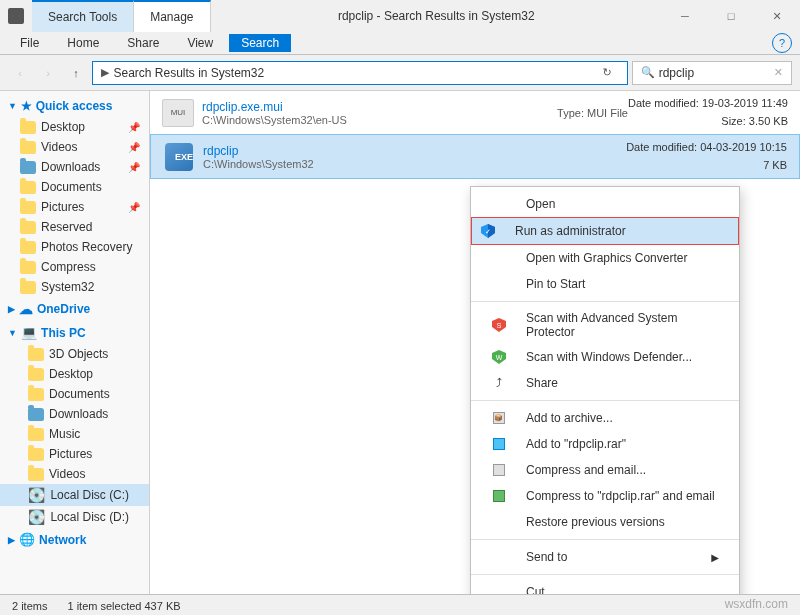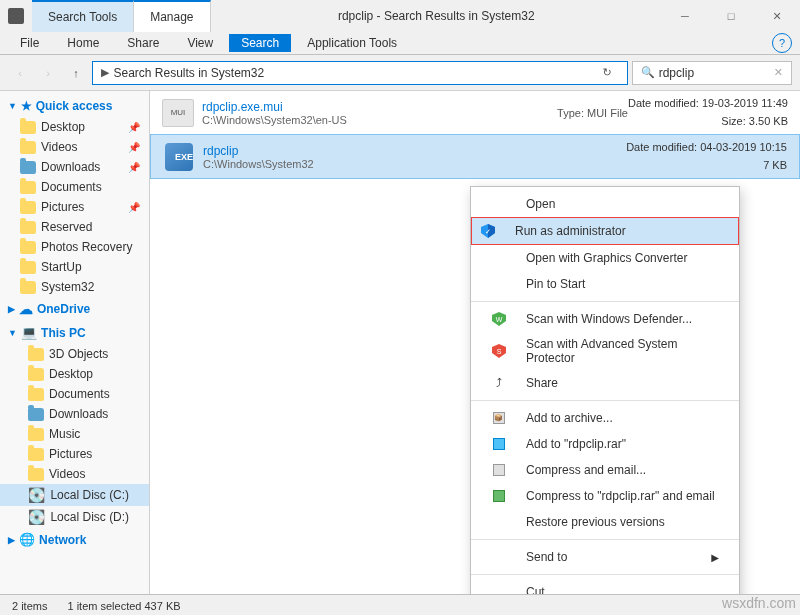--- a/index.html
+++ b/index.html
@@ -54,21 +54,21 @@
     .status-bar { height: 22px; background: #f0f0f0; border-top: 1px solid #c0c0c0; display: flex; align-items: center; padding: 0 12px; font-size: 11px; color: #333; gap: 20px; }
 
     
     .context-menu { position: absolute; top: 95px; left: 320px; width: 270px; background: #fff; border: 1px solid #c0c0c0; box-shadow: 2px 4px 12px rgba(0,0,0,0.2); z-index: 100; padding: 4px 0; }
     .ctx-item { padding: 5px 20px; font-size: 12px; color: #333; cursor: pointer; display: flex; align-items: center; gap: 8px; }
     .ctx-item.highlighted { background: #cce4f7; border: 1px solid #f04040; box-sizing: border-box; padding-left: 8px; }
     .ctx-separator { height: 1px; background: #e0e0e0; margin: 4px 0; }
     .ctx-item.has-submenu { justify-content: space-between; }
     .ctx-icon { width: 16px; height: 16px; flex-shrink: 0; display: flex; align-items: center; justify-content: center; }
     .ctx-label { flex: 1; margin-left: 11px; }
-    .watermark { position: fixed; bottom: 4px; right: 4px; font-size: 14px; color: #aaa; }
+    .watermark { position: fixed; bottom: 4px; right: 12px; font-size: 12px; color: #aaa; }
     .exe-blue { background: linear-gradient(145deg, #5b9bd5, #2e75b6); border-radius: 4px; width: 28px; height: 28px; display: flex; align-items: center; justify-content: flex-end; color: #fff; font-size: 10px; font-weight: bold; }
   </style>
 </head>
 <body>
 
 <div class="title-bar">
   <div style="display:flex; align-items:center; height:32px; background:#f0f0f0; width:100%;">
     <div style="display:flex; align-items:center; padding:0 8px; gap:4px;">
 
       <div style="width:16px; height:16px; background:#555; border-radius:2px;"></div>
@@ -84,21 +84,20 @@
   </div>
 </div>
 
 <div class="ribbon">
   <div class="ribbon-row">
     <div class="ribbon-tab">File</div>
     <div class="ribbon-tab">Home</div>
     <div class="ribbon-tab">Share</div>
     <div class="ribbon-tab">View</div>
     <div class="ribbon-tab active">Search</div>
-    <div class="ribbon-tab">Application Tools</div>
     <div style="margin-left:auto; width:20px; height:20px; border:1px solid #0078d7; border-radius:50%; display:flex; align-items:center; justify-content:center; color:#0078d7; font-size:11px; cursor:pointer;">?</div>
   </div>
 </div>
 
 <div class="address-bar">
   <div class="nav-btn disabled">‹</div>
   <div class="nav-btn disabled">›</div>
   <div class="nav-btn">↑</div>
   <div style="display:flex; align-items:center; gap:4px; flex:1; height:24px; border:1px solid #0078d7; background:#fff; padding:0 8px;">
     <span style="color:#555; font-size:11px;">▶</span>
@@ -148,21 +147,21 @@
     <div class="sidebar-item indent1">
       <span class="folder-icon"></span>
       <span>Reserved</span>
     </div>
     <div class="sidebar-item indent1">
       <span class="folder-icon"></span>
       <span>Photos Recovery</span>
     </div>
     <div class="sidebar-item indent1">
       <span class="folder-icon"></span>
-      <span>StartUp</span>
+      <span>Compress</span>
     </div>
     <div class="sidebar-item indent1">
       <span class="folder-icon"></span>
       <span>System32</span>
     </div>
 
     <div class="sidebar-header">
       <span style="font-size:9px;">▶</span>
       <span style="color:#0078d7; font-size:14px;">☁</span>
       <span>OneDrive</span>
@@ -275,36 +274,36 @@
         <span class="ctx-label">Open with Graphics Converter</span>
       </div>
       <div class="ctx-item">
         <span class="ctx-icon"></span>
         <span class="ctx-label">Pin to Start</span>
       </div>
       <div class="ctx-separator"></div>
       <div class="ctx-item">
         <span class="ctx-icon">
           <svg width="14" height="14" viewBox="0 0 14 14">
+            <polygon points="7,0 14,3 14,9 7,14 0,9 0,3" fill="#e74c3c"></polygon>
+            <text x="7" y="10" font-size="7" fill="white" text-anchor="middle">S</text>
+          </svg>
+        </span>
+        <span class="ctx-label">Scan with Advanced System Protector</span>
+      </div>
+      <div class="ctx-item">
+        <span class="ctx-icon">
+          <svg width="14" height="14" viewBox="0 0 14 14">
             <polygon points="7,0 14,3 14,9 7,14 0,9 0,3" fill="#4CAF50"></polygon>
             <text x="7" y="10" font-size="7" fill="white" text-anchor="middle">W</text>
           </svg>
         </span>
         <span class="ctx-label">Scan with Windows Defender...</span>
       </div>
       <div class="ctx-item">
-        <span class="ctx-icon">
-          <svg width="14" height="14" viewBox="0 0 14 14">
-            <polygon points="7,0 14,3 14,9 7,14 0,9 0,3" fill="#e74c3c"></polygon>
-            <text x="7" y="10" font-size="7" fill="white" text-anchor="middle">S</text>
-          </svg>
-        </span>
-        <span class="ctx-label">Scan with Advanced System Protector</span>
-      </div>
-      <div class="ctx-item">
         <span class="ctx-icon">⤴</span>
         <span class="ctx-label">Share</span>
       </div>
       <div class="ctx-separator"></div>
       <div class="ctx-item">
         <span class="ctx-icon">
           <div style="width:12px; height:12px; background:#e0e0e0; border:1px solid #999; display:flex; align-items:center; justify-content:center; font-size:7px;">📦</div>
         </span>
         <span class="ctx-label">Add to archive...</span>
       </div>

